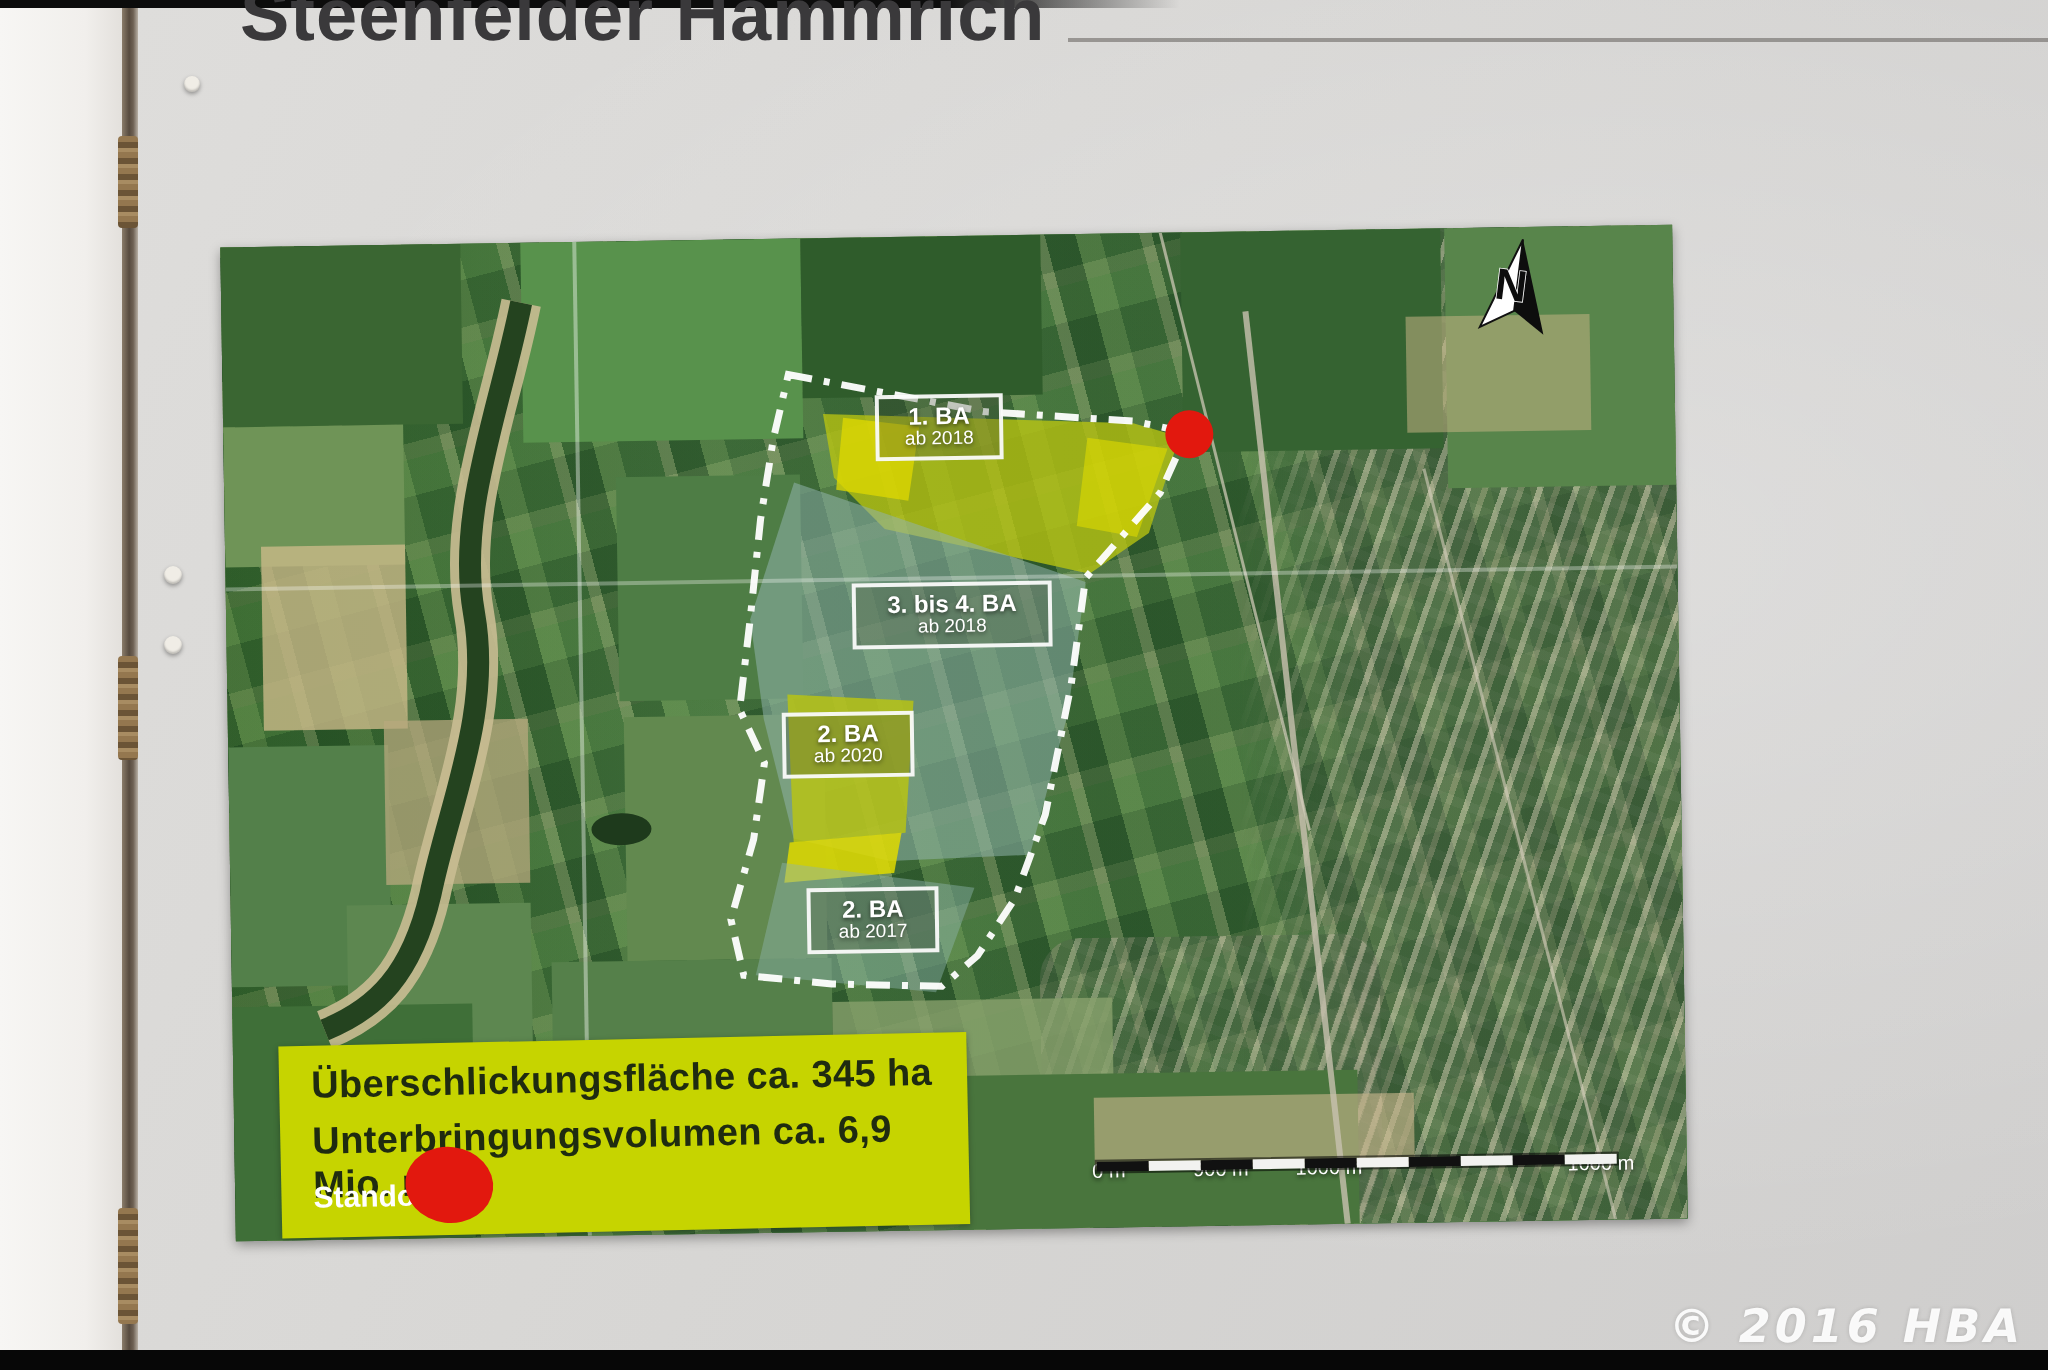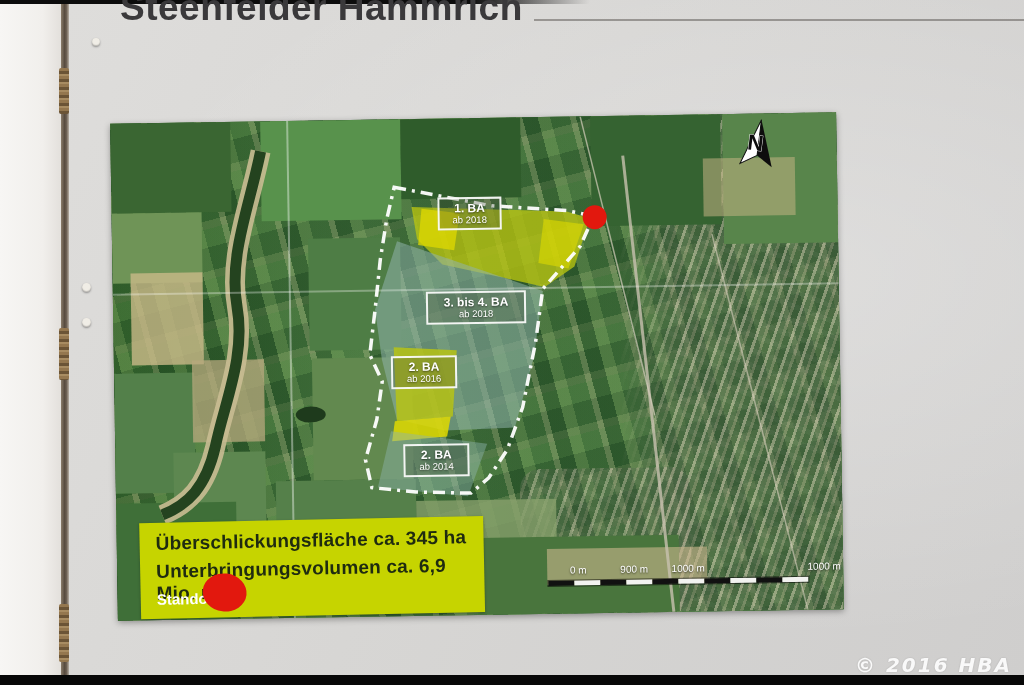--- a/index.html
+++ b/index.html
@@ -30,21 +30,21 @@
   .screw.s3{left:82px;top:318px;width:9px;height:9px;}
 
   
   .sign-title{position:absolute;left:120px;top:-12px;font-size:37px;font-weight:600;
     color:#3a393b;letter-spacing:.5px;line-height:1.1;white-space:nowrap;}
   .title-rule{position:absolute;left:534px;top:19px;right:0;height:2px;
     background:rgba(85,82,78,.5);}
 
   
   .watermark{position:absolute;right:12px;bottom:8px;color:rgba(255,255,255,.92);
-    font-size:20px;font-weight:700;font-style:italic;letter-spacing:2px;
+    font-size:23px;font-weight:700;font-style:italic;letter-spacing:2px;
     font-family:"DejaVu Sans",sans-serif;text-shadow:0 0 2px rgba(0,0,0,.15);}
 
   
   .map{position:absolute;left:114px;top:118px;width:726px;height:497px;
     transform:rotate(-0.9deg);transform-origin:50% 50%;overflow:hidden;
     box-shadow:0 2px 6px rgba(0,0,0,.35);
     background-color:#46743a;
     background-image:
       repeating-linear-gradient(76deg,rgba(15,55,22,.35) 0 15px,rgba(125,165,95,.28) 15px 27px,rgba(35,85,38,.18) 27px 46px,rgba(205,195,155,.22) 46px 52px),
       repeating-linear-gradient(-14deg,rgba(25,65,28,.30) 0 23px,rgba(95,145,75,.22) 23px 41px,rgba(170,160,120,.16) 41px 49px),
@@ -68,22 +68,22 @@
     text-shadow:0 1px 2px rgba(0,0,0,.55);}
   .zlabel .l1{font-size:12px;font-weight:700;line-height:1.2;}
   .zlabel .l2{font-size:9.5px;line-height:1.15;}
   .zlabel.ba1{left:326px;top:79px;width:52px;}
   .zlabel.ba34{left:313px;top:173px;width:88px;}
   .zlabel.ba2a{left:277px;top:237px;width:54px;}
   .zlabel.ba2b{left:288px;top:325px;width:54px;}
 
   
   .scalebar{position:absolute;left:431px;top:448px;width:260px;height:26px;}
-  .scalebar .tick{position:absolute;top:0;color:#fff;font-size:10px;
-    text-shadow:0 1px 2px rgba(0,0,0,.7);transform:translateX(-50%);white-space:nowrap;margin-left:24px;}
+  .scalebar .tick{position:absolute;top:16px;color:#fff;font-size:10px;
+    text-shadow:0 1px 2px rgba(0,0,0,.7);transform:translateX(-50%);white-space:nowrap;}
   .scalebar .bar{position:absolute;left:0;top:16px;width:260px;height:5px;display:flex;
     outline:1px solid rgba(0,0,0,.55);}
   .scalebar .seg{flex:1 1 auto;}
   .scalebar .seg.b{background:#111;}
   .scalebar .seg.w{background:#f2f2f0;}
 
   
   .legend{position:absolute;left:23px;top:399px;width:344px;height:96px;
     transform:rotate(-0.3deg);box-shadow:0 1px 3px rgba(0,0,0,.3);
     color:#1f2b10;padding:0;}
@@ -176,25 +176,25 @@
     <div class="zlabel ba1">
       <div class="l1">1. BA</div>
       <div class="l2">ab 2018</div>
     </div>
     <div class="zlabel ba34">
       <div class="l1">3. bis 4. BA</div>
       <div class="l2">ab 2018</div>
     </div>
     <div class="zlabel ba2a">
       <div class="l1">2. BA</div>
-      <div class="l2">ab 2016</div>
+      <div class="l2">ab 2020</div>
     </div>
     <div class="zlabel ba2b">
       <div class="l1">2. BA</div>
-      <div class="l2">ab 2014</div>
+      <div class="l2">ab 2017</div>
     </div>
 
     <div class="scalebar">
       <span class="tick" style="left:6px">0 m</span>
       <span class="tick" style="left:62px">900 m</span>
       <span class="tick" style="left:116px">1000 m</span>
       <span class="tick" style="left:252px">1000 m</span>
       <div class="bar">
         <div class="seg b"></div>
         <div class="seg w"></div>

